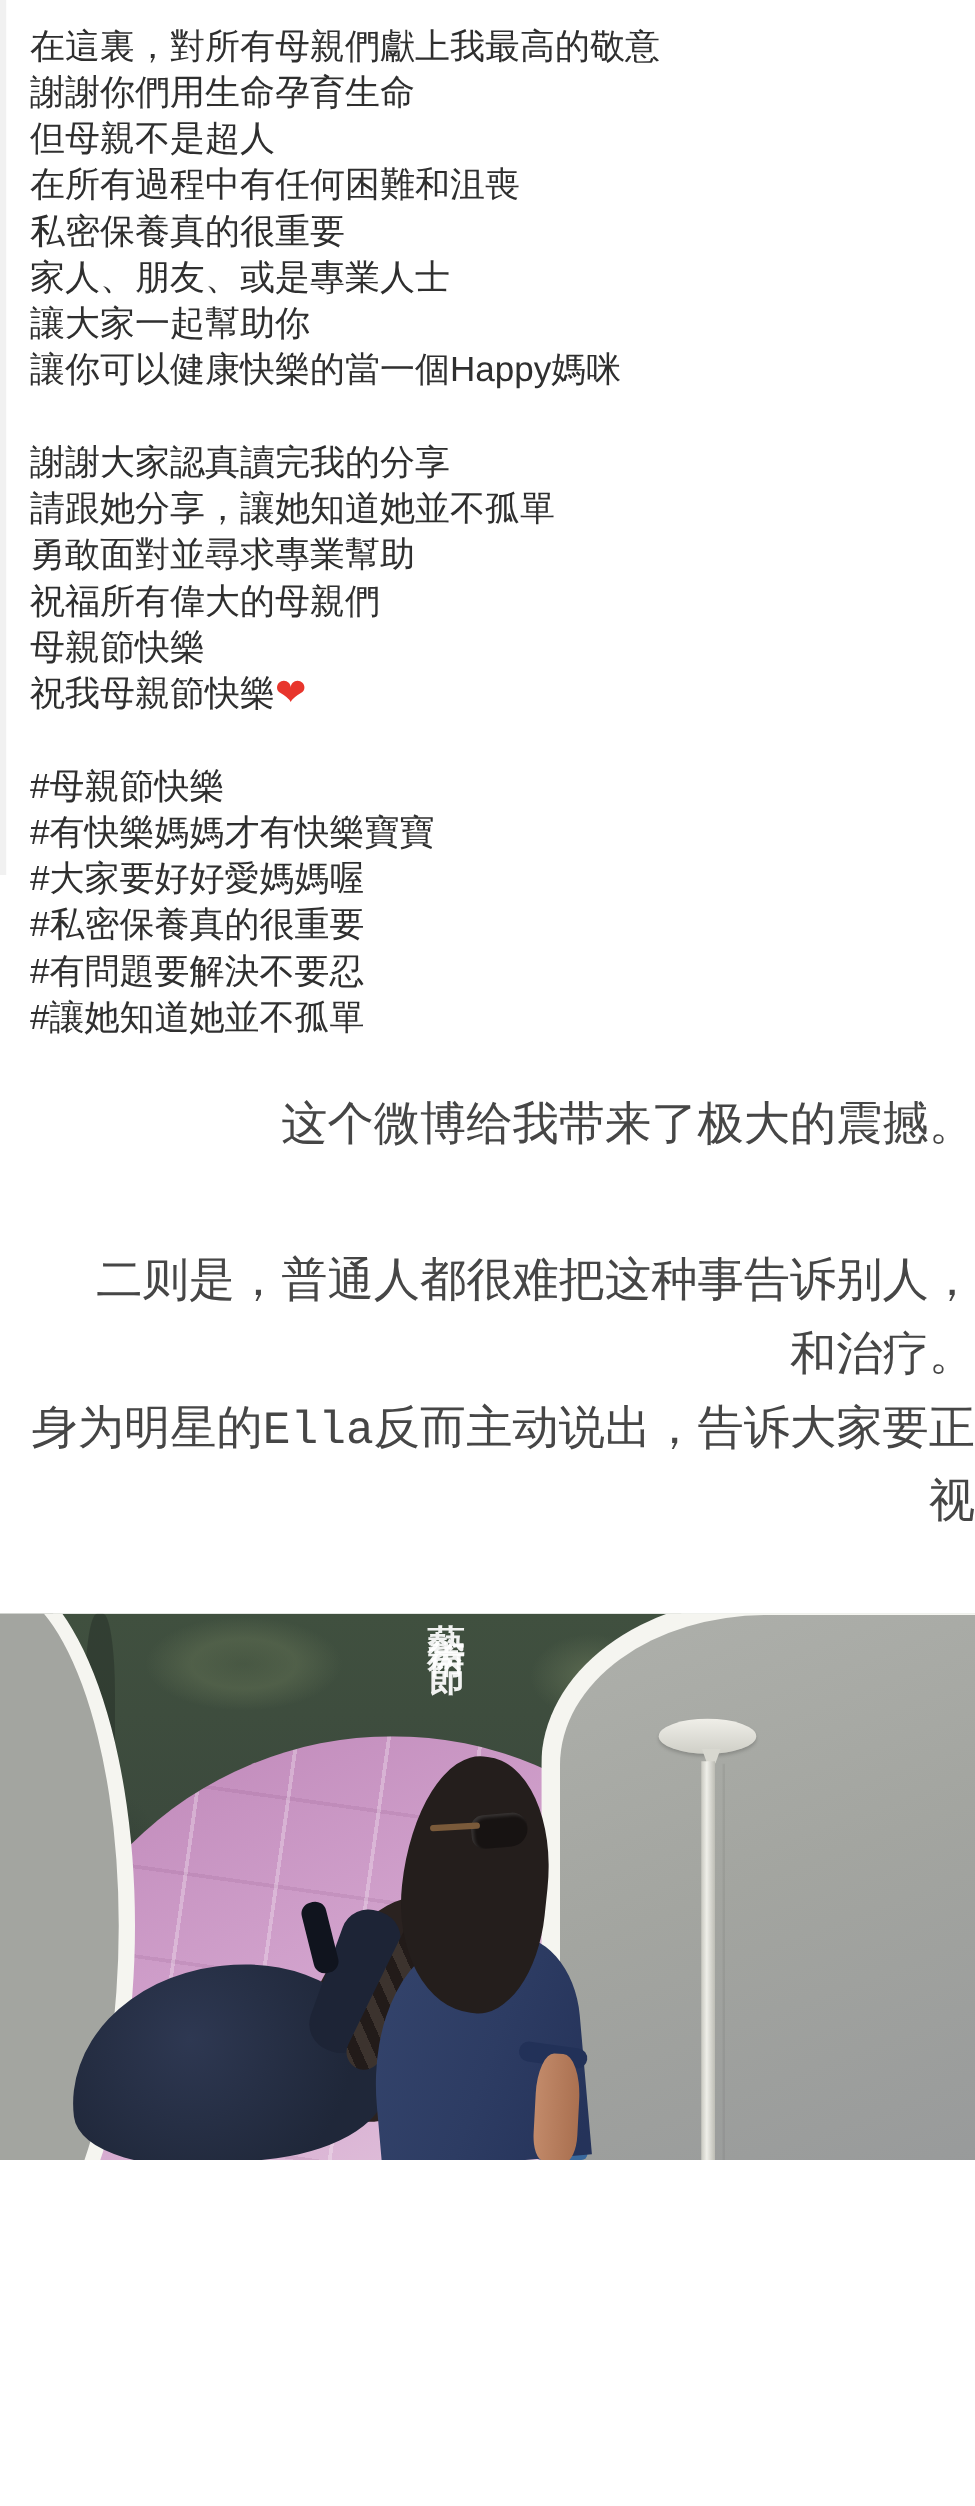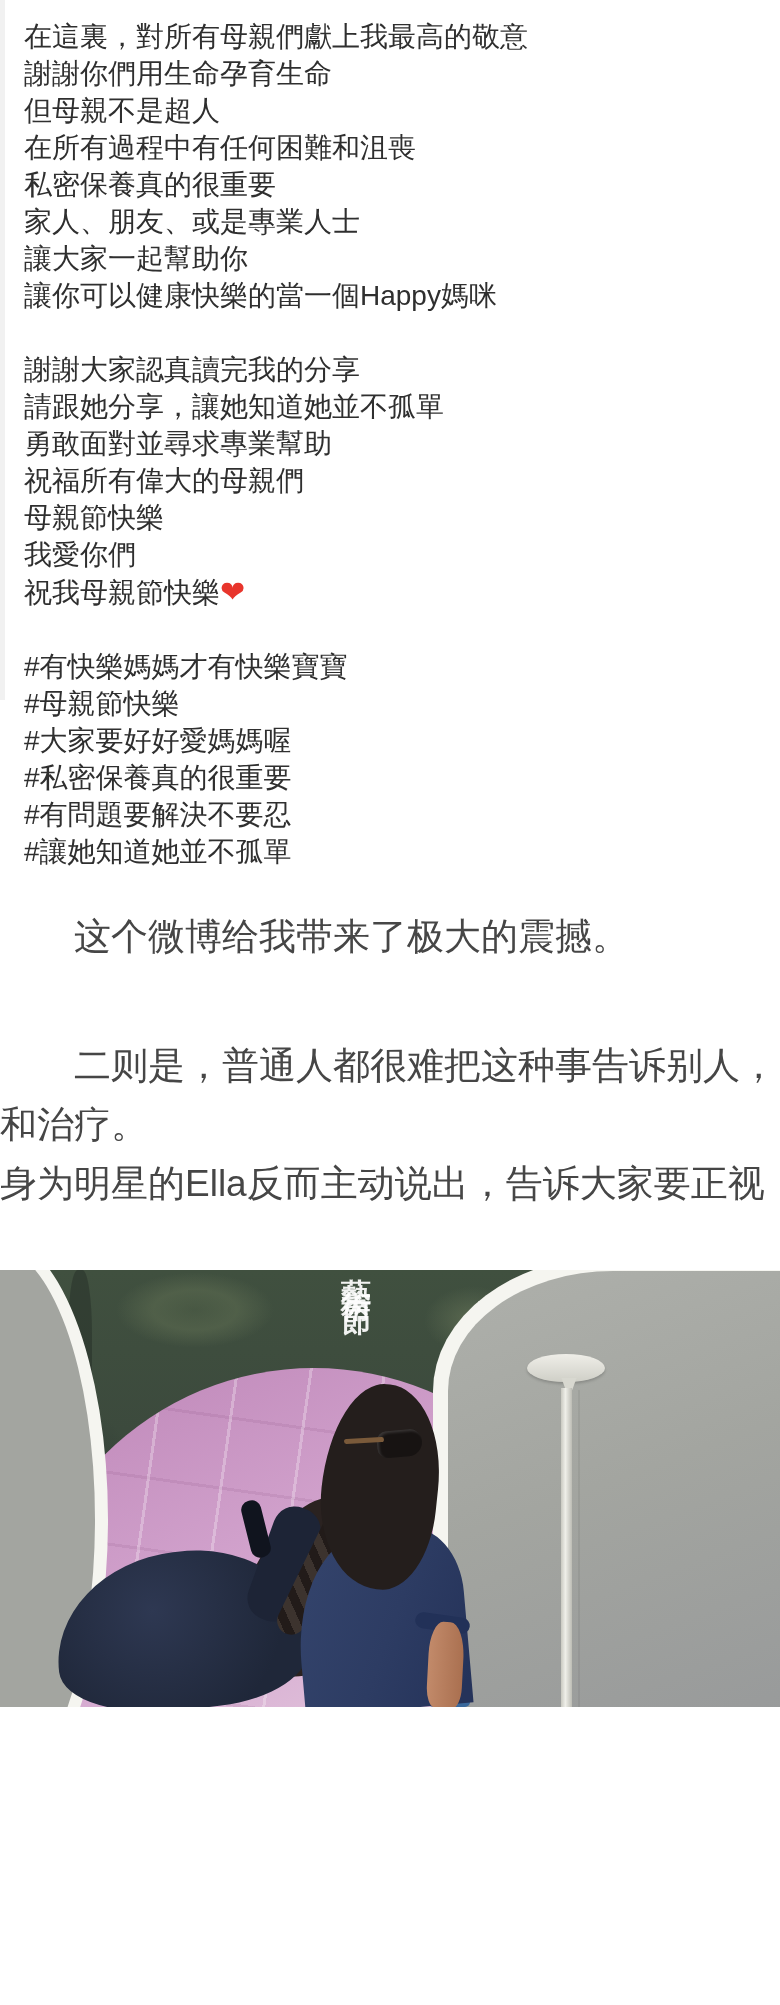--- a/index.html
+++ b/index.html
@@ -7,23 +7,23 @@
 
   
   .edge-strip{position:absolute;left:0;top:0;width:5px;height:700px;background:#f1f1f1;}
 
   
   .quote{padding:18px 22px 0 24px;font-size:28px;line-height:37px;color:#2f2f2f;}
   .q-line{min-height:37px;white-space:nowrap;}
   .heart{color:#e8352c;font-size:30px;}
 
   
-  .commentary{margin:37px 0 0 0;font-size:37px;line-height:59px;color:#464646;}
+  .commentary{margin:37px 0 0 0;font-size:37px;line-height:59px;color:#464646;text-align:right;}
   .para{margin:0 0 70px 0;}
-  .para:last-child{margin-bottom:57px;}
+  .para:last-child{margin-bottom:57px;font-family:Liberation Mono, monospace;}
   .para div:first-child{text-indent:2em;}
 
   
   .photo{position:relative;width:780px;height:437px;overflow:hidden;background:#b9beb3;}
   .photo *{position:absolute;}
   .foliage{left:0;top:0;width:545px;height:437px;z-index:1;
     background:linear-gradient(180deg,#40503f 0%,#3a473c 55%,#313d34 100%);}
   .leaf-a{left:90px;top:-10px;width:210px;height:100px;z-index:1;border-radius:50%;
     background:radial-gradient(closest-side,#60705044,#5f6e5288 40%,transparent 75%);}
   .leaf-b{left:408px;top:5px;width:130px;height:90px;z-index:1;border-radius:50%;
@@ -102,25 +102,24 @@
     <div class="q-line">私密保養真的很重要</div>
     <div class="q-line">家人、朋友、或是專業人士</div>
     <div class="q-line">讓大家一起幫助你</div>
     <div class="q-line">讓你可以健康快樂的當一個Happy媽咪</div>
     <div class="q-line"></div>
     <div class="q-line">謝謝大家認真讀完我的分享</div>
     <div class="q-line">請跟她分享，讓她知道她並不孤單</div>
     <div class="q-line">勇敢面對並尋求專業幫助</div>
     <div class="q-line">祝福所有偉大的母親們</div>
     <div class="q-line">母親節快樂</div>
-    <div class="q-line">我愛你們</div>
     <div class="q-line">祝我母親節快樂<span class="heart">❤</span></div>
     <div class="q-line"></div>
+    <div class="q-line">#母親節快樂</div>
     <div class="q-line">#有快樂媽媽才有快樂寶寶</div>
-    <div class="q-line">#母親節快樂</div>
     <div class="q-line">#大家要好好愛媽媽喔</div>
     <div class="q-line">#私密保養真的很重要</div>
     <div class="q-line">#有問題要解決不要忍</div>
     <div class="q-line">#讓她知道她並不孤單</div>
   </div>
 
 <div class="commentary">
   <div class="para">
       <div class="ln">这个微博给我带来了极大的震撼。</div>
     </div>

